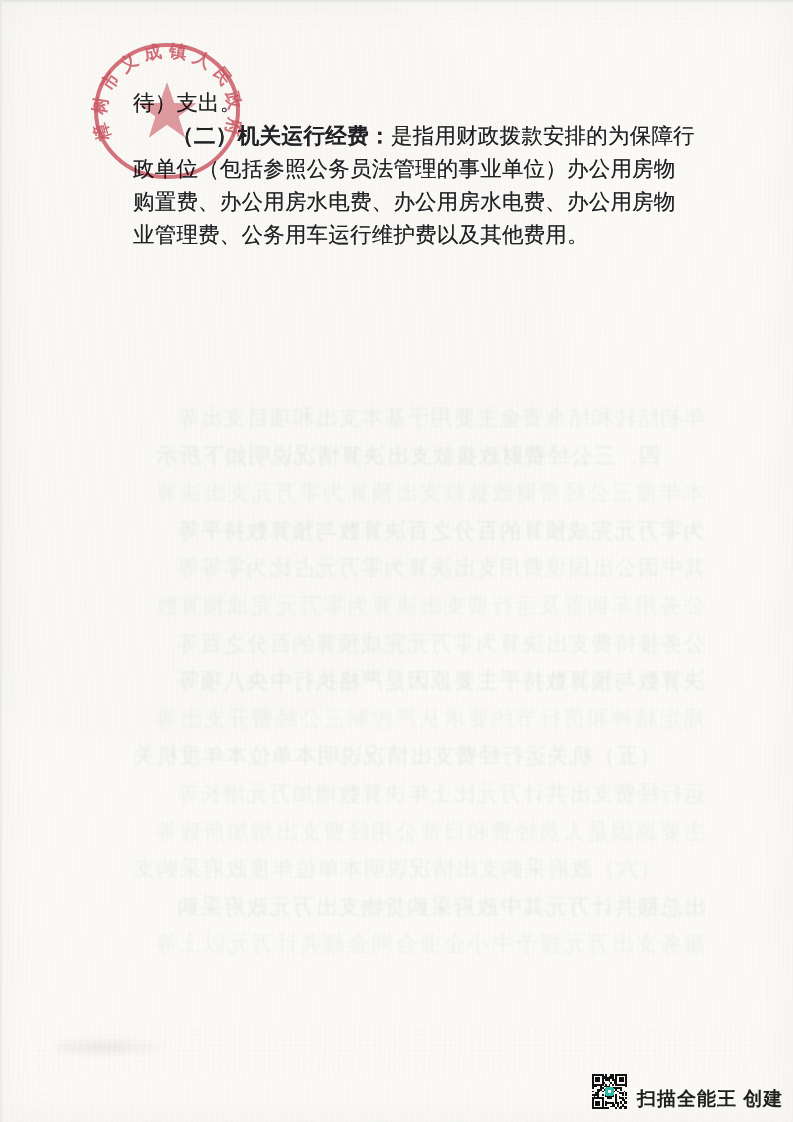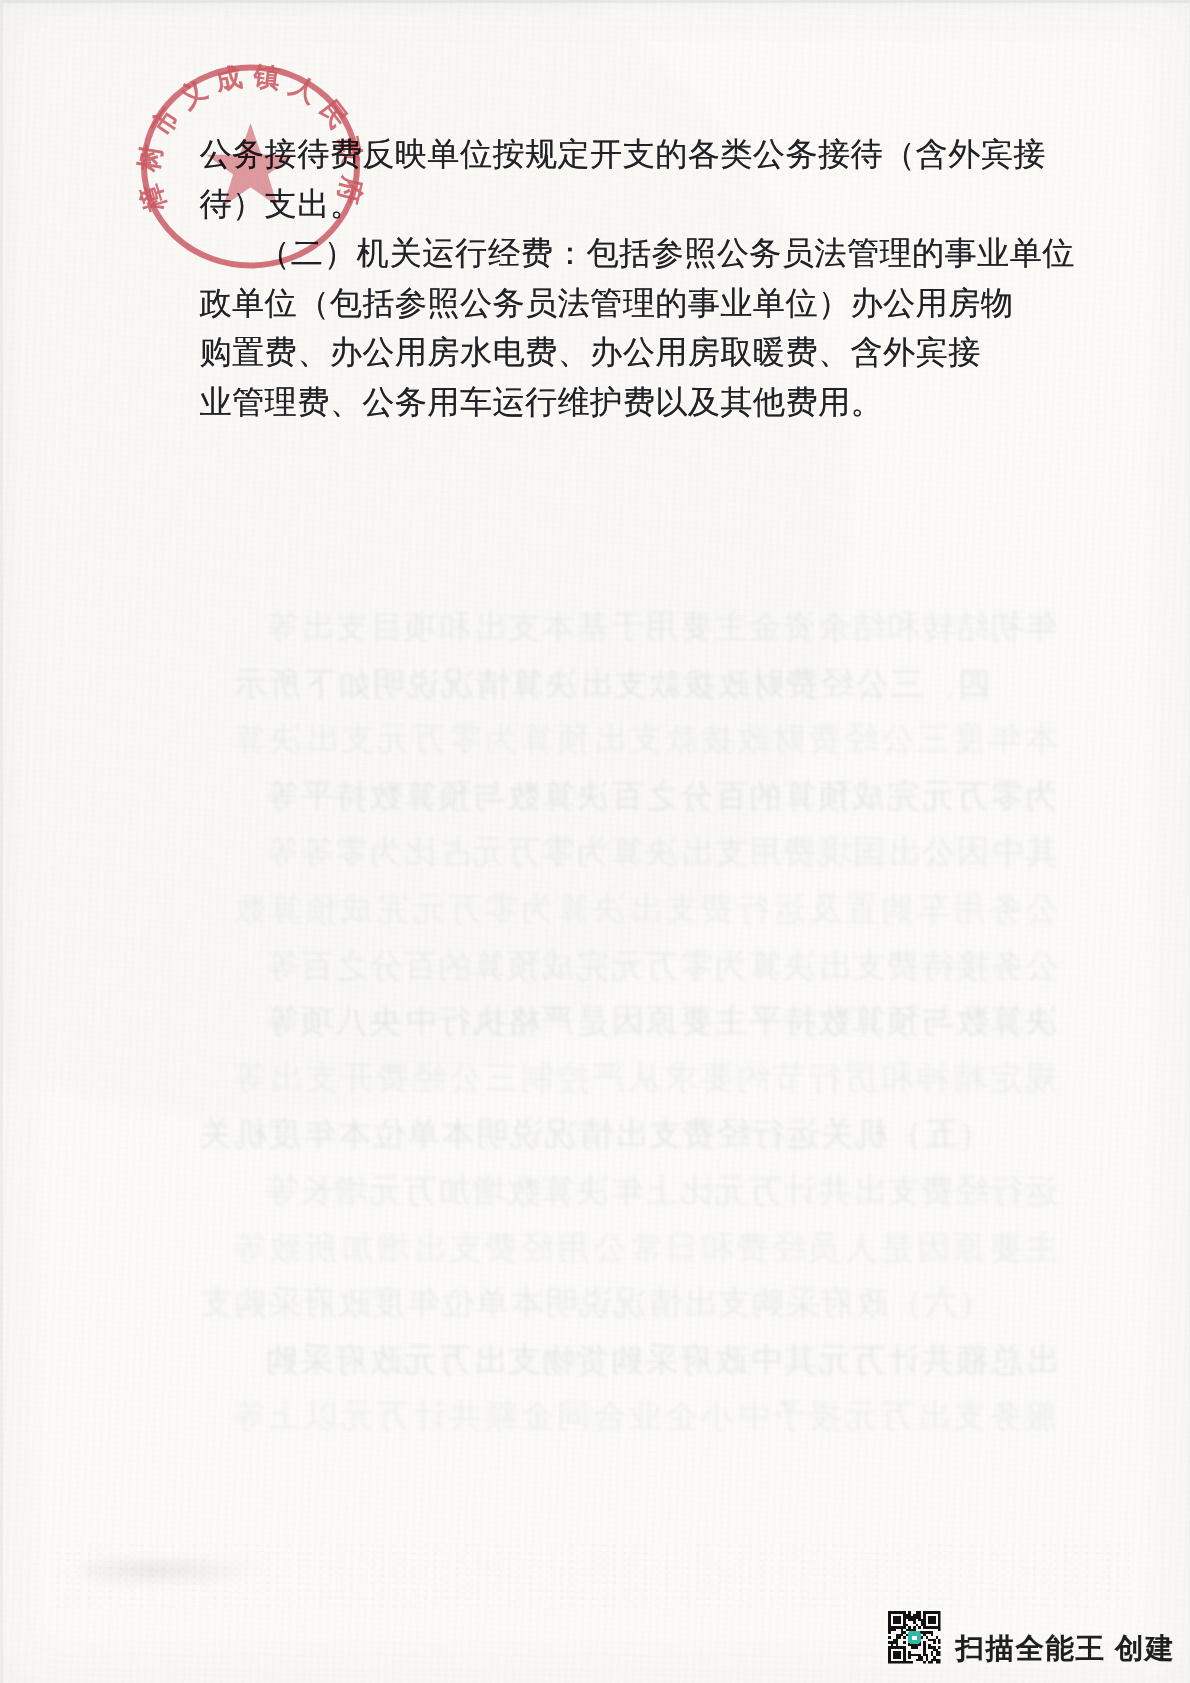--- a/index.html
+++ b/index.html
@@ -25,21 +25,21 @@
 
   
   .doc-text{
     position:absolute;left:133px;top:87px;width:560px;
     font-size:21.5px;line-height:33px;color:#222226;
     letter-spacing:0.2px;
     text-shadow:0 0 0.4px rgba(34,34,38,0.6);
   }
   .doc-line{white-space:nowrap;}
   .doc-line.indent{padding-left:39px;}
-  .doc-line .lead{font-family:"Liberation Sans","DejaVu Sans",sans-serif;font-weight:400;letter-spacing:0.4px;}
+  .doc-line .lead{font-family:"Liberation Sans","DejaVu Sans",sans-serif;font-weight:700;letter-spacing:0.4px;}
 
   
   .seal{
     position:absolute;left:86px;top:30px;width:162px;height:162px;
     mix-blend-mode:multiply;opacity:0.88;pointer-events:none;
   }
   .seal svg{display:block;filter:blur(0.3px);}
 
   
   .bleed{
@@ -99,25 +99,24 @@
     <div class="bl">规定精神和厉行节约要求从严控制三公经费开支出等</div>
     <div class="bl ind">（五）机关运行经费支出情况说明本单位本年度机关</div>
     <div class="bl">运行经费支出共计万元比上年决算数增加万元增长等</div>
     <div class="bl">主要原因是人员经费和日常公用经费支出增加所致等</div>
     <div class="bl ind">（六）政府采购支出情况说明本单位年度政府采购支</div>
     <div class="bl">出总额共计万元其中政府采购货物支出万元政府采购</div>
     <div class="bl">服务支出万元授予中小企业合同金额共计万元以上等</div>
   </div>
 
   <div class="doc-text">
-    <div class="doc-line">公务接待费反映单位按规定开支的各类公务接待（含外宾接</div>
     <div class="doc-line">待）支出。</div>
-    <div class="doc-line indent"><span class="lead">（二）机关运行经费：</span><span>包括参照公务员法管理的事业单位</span></div>
+    <div class="doc-line indent"><span class="lead">（二）机关运行经费：</span><span>是指用财政拨款安排的为保障行</span></div>
     <div class="doc-line">政单位（包括参照公务员法管理的事业单位）办公用房物</div>
-    <div class="doc-line">购置费、办公用房水电费、办公用房取暖费、含外宾接</div>
+    <div class="doc-line">购置费、办公用房水电费、办公用房水电费、办公用房物</div>
     <div class="doc-line">业管理费、公务用车运行维护费以及其他费用。</div>
   </div>
 
   <div class="seal">
     <svg width="162" height="162" viewBox="0 0 162 162">
       <g stroke="#c8404e" fill="none">
         <ellipse cx="81" cy="81" rx="71" ry="66" stroke-width="4" opacity="0.82"></ellipse>
       </g>
       <g opacity="0.58">
         <path id="seal-star" fill="#c8404e" d="M81 52 L88.2 73.0 L110.5 73.2 L92.6 86.4 L99.2 107.7 L81 94.8 L62.8 107.7 L69.4 86.4 L51.5 73.2 L73.8 73.0 Z"></path>

